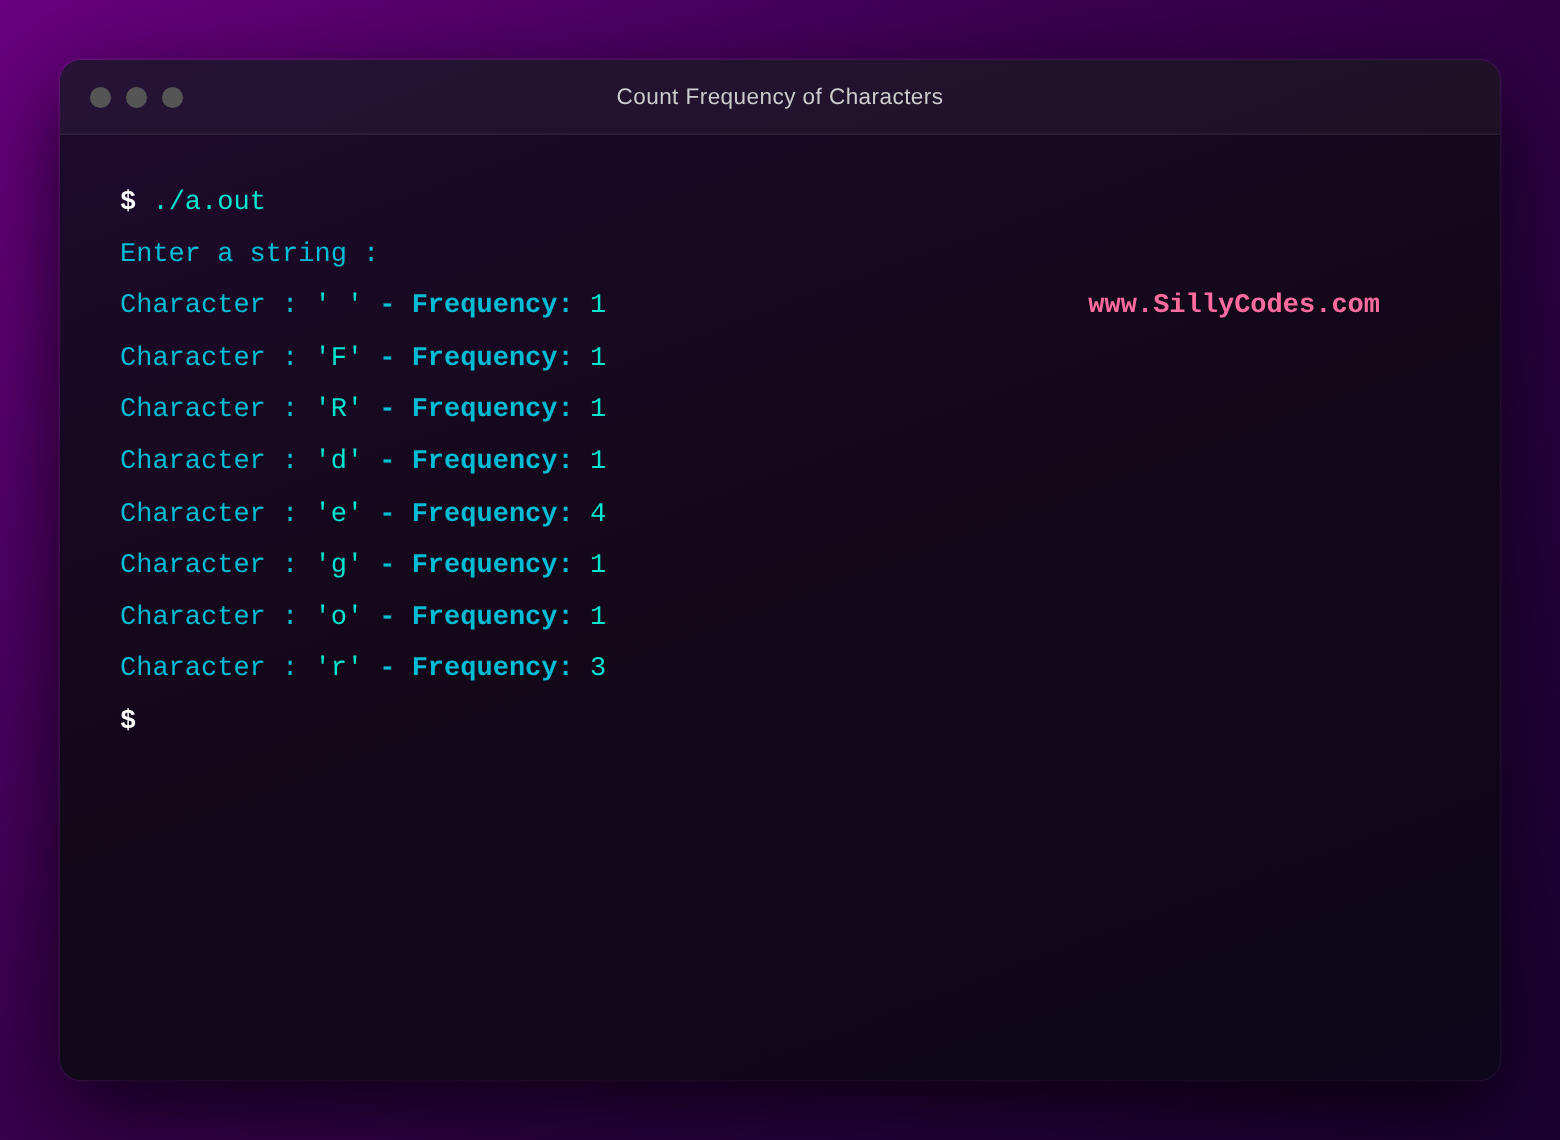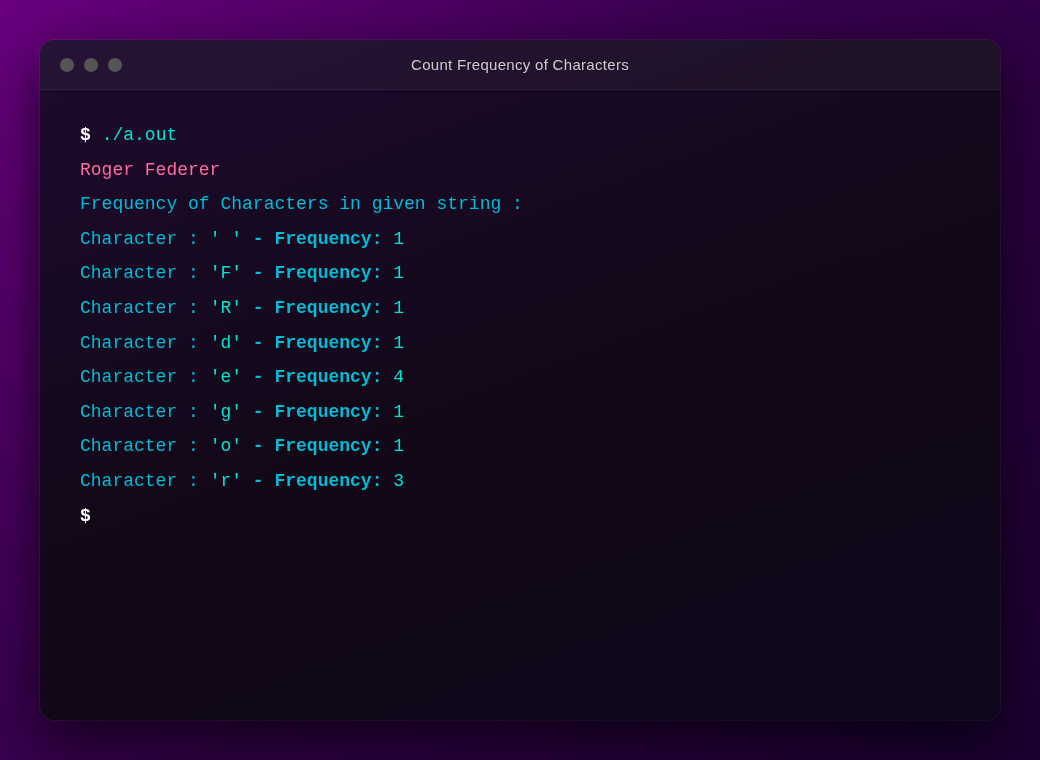--- a/index.html
+++ b/index.html
@@ -141,29 +141,27 @@
 
   <div class="terminal-body">
 
     <div class="line prompt-line">
       <span class="prompt-dollar">$</span>
       <span style="color:#ffffff;">&nbsp;</span>
       <span class="prompt-command">./a.out</span>
     </div>
 
     <div class="line">
-      <span class="label-pink">Roger Federer</span>
+      <span class="label-cyan">Enter a string : </span>
     </div>
 
-    <div class="line">
-      <span class="label-cyan">Frequency of Characters in given string :</span>
-    </div>
 
     <div class="line" style="position:relative;">
       <span class="char-label">Character : </span><span class="char-value">' ' </span><span class="freq-label">- Frequency: </span><span class="freq-value">1</span>
+      <span class="watermark">www.SillyCodes.com</span>
     </div>
 
     <div class="line">
       <span class="char-label">Character : </span><span class="char-value">'F' </span><span class="freq-label">- Frequency: </span><span class="freq-value">1</span>
     </div>
 
     <div class="line">
       <span class="char-label">Character : </span><span class="char-value">'R' </span><span class="freq-label">- Frequency: </span><span class="freq-value">1</span>
     </div>
 

